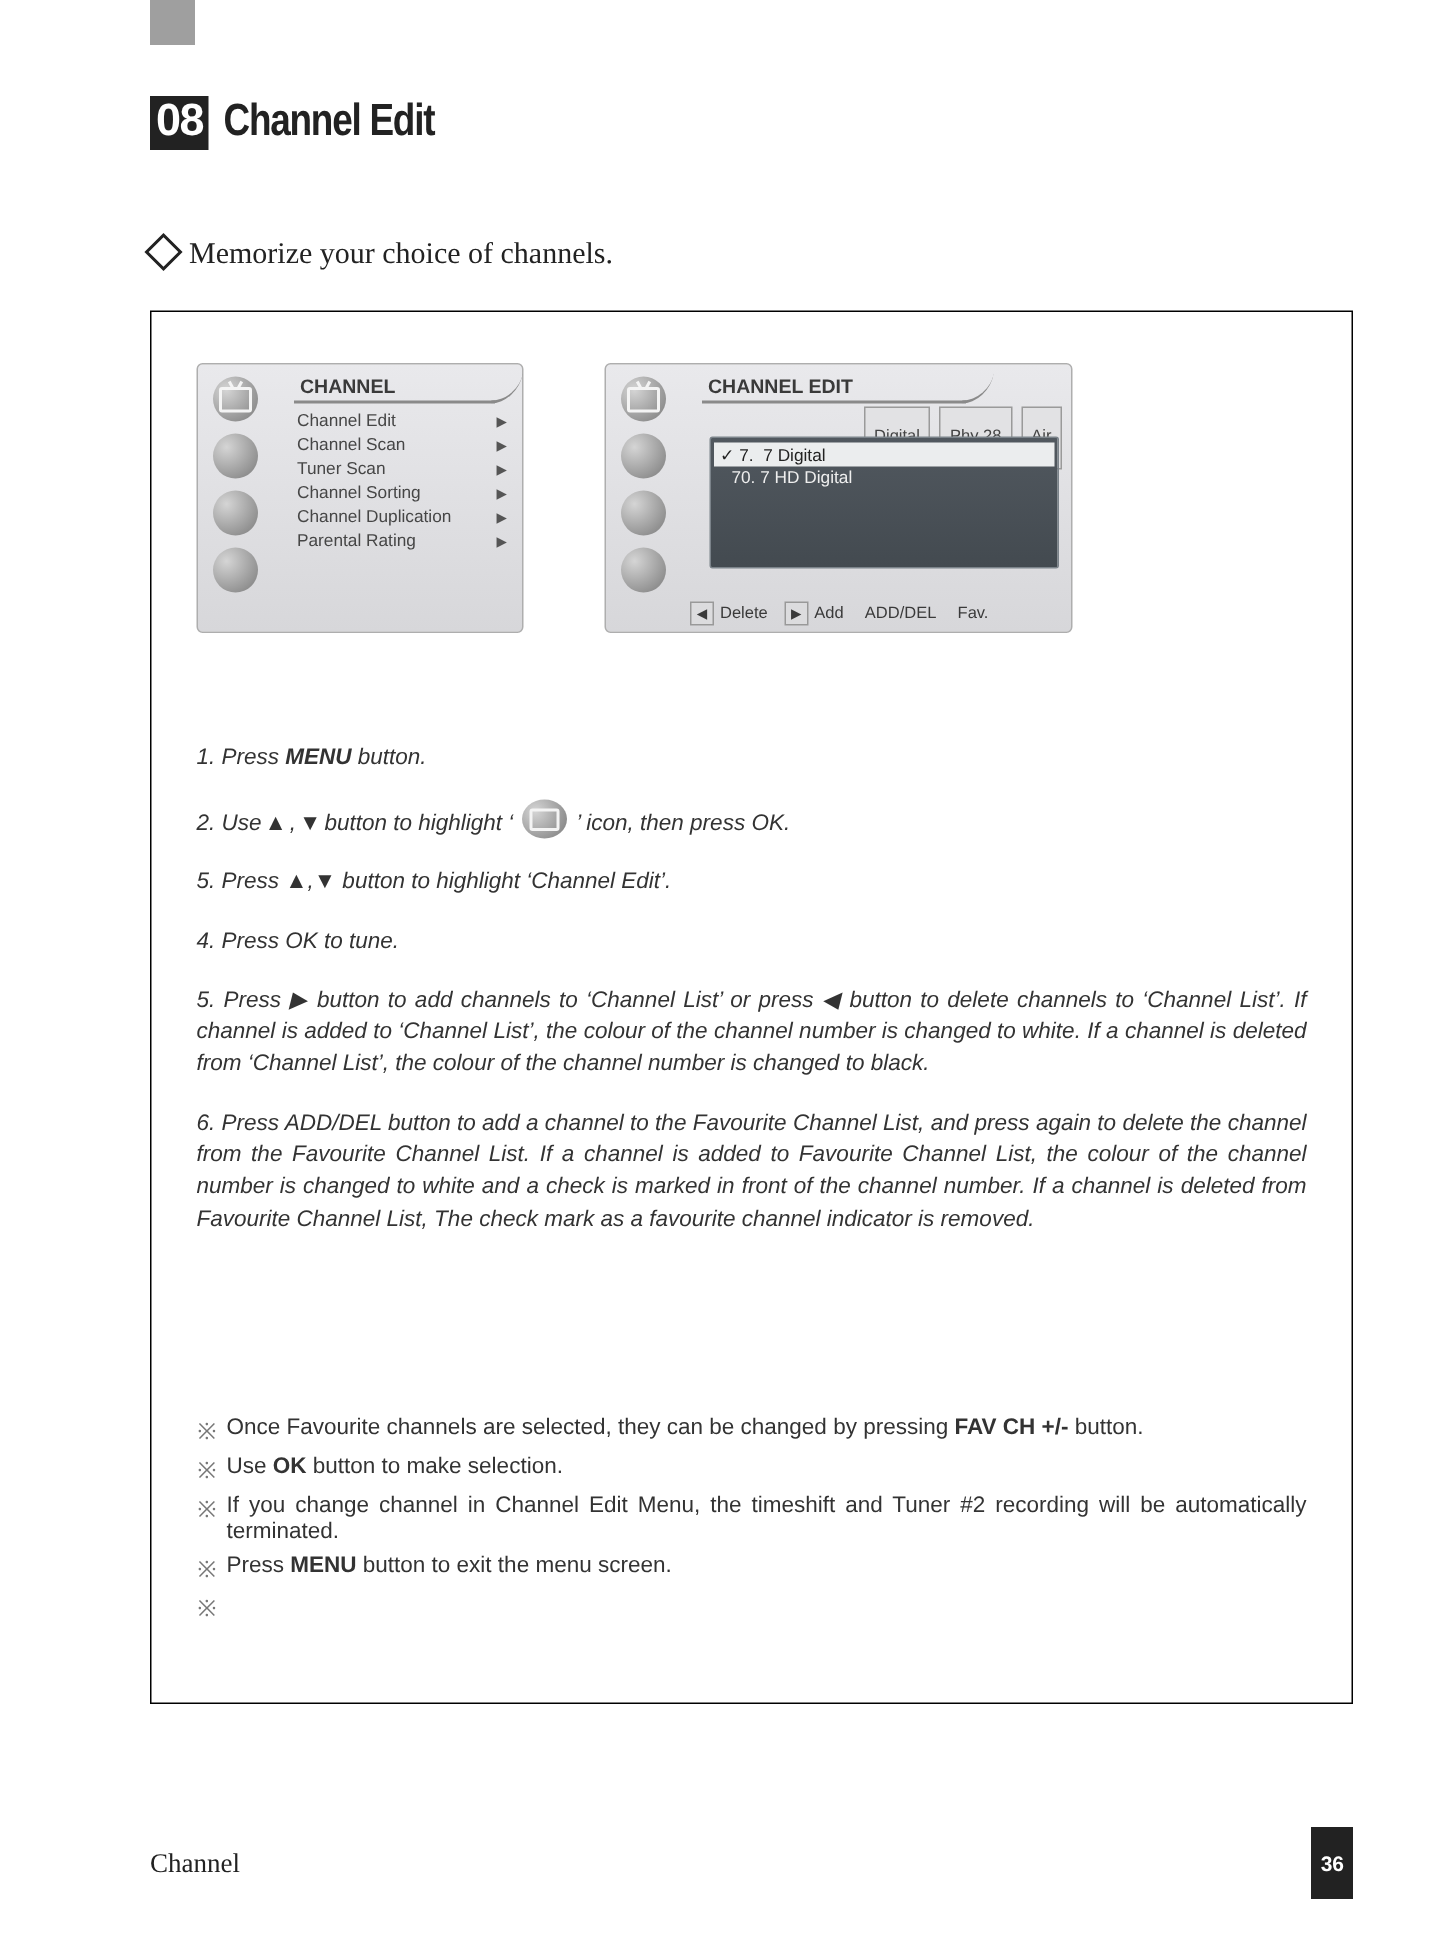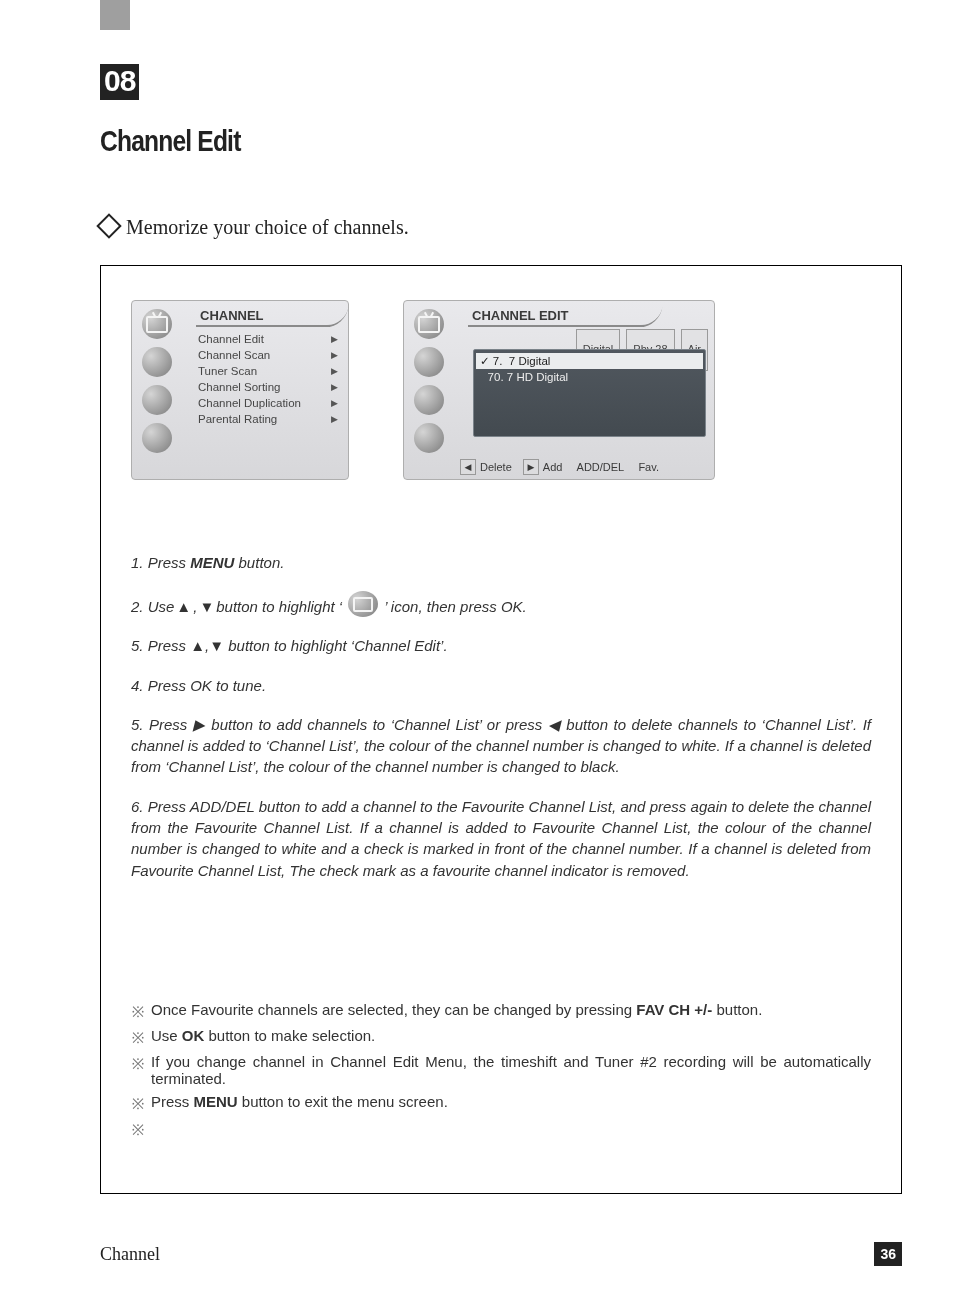--- a/index.html
+++ b/index.html
@@ -22,22 +22,21 @@
     top: 0;
     left: 100px;
     width: 30px;
     height: 30px;
     background: #9f9f9f;
   }
   .heading-row {
     display: flex;
     align-items: baseline;
     margin-top: 24px;
-    gap: 24px;
-    flex-direction: column;
+    gap: 10px;
   }
   .sec-number {
     font-family: "Arial Black", Arial, sans-serif;
     font-size: 30px;
     font-weight: 900;
     color: #fff;
     background: #222;
     padding: 0px 4px 2px 4px;
     letter-spacing: -1px;
   }
@@ -298,21 +297,21 @@
     justify-content: space-between;
     align-items: center;
     font-family: "Times New Roman", serif;
   }
   .pagebox {
     background: #222;
     color: #fff;
     font-family: Arial, sans-serif;
     font-size: 14px;
     font-weight: bold;
-    padding: 4px 6px;
+    padding: 16px 6px;
     text-align: center;
   }
   .footer-title { font-size: 18px; }
 </style>
 </head>
 <body>
 
 <div class="page">
   <div class="top-tab"></div>
 

